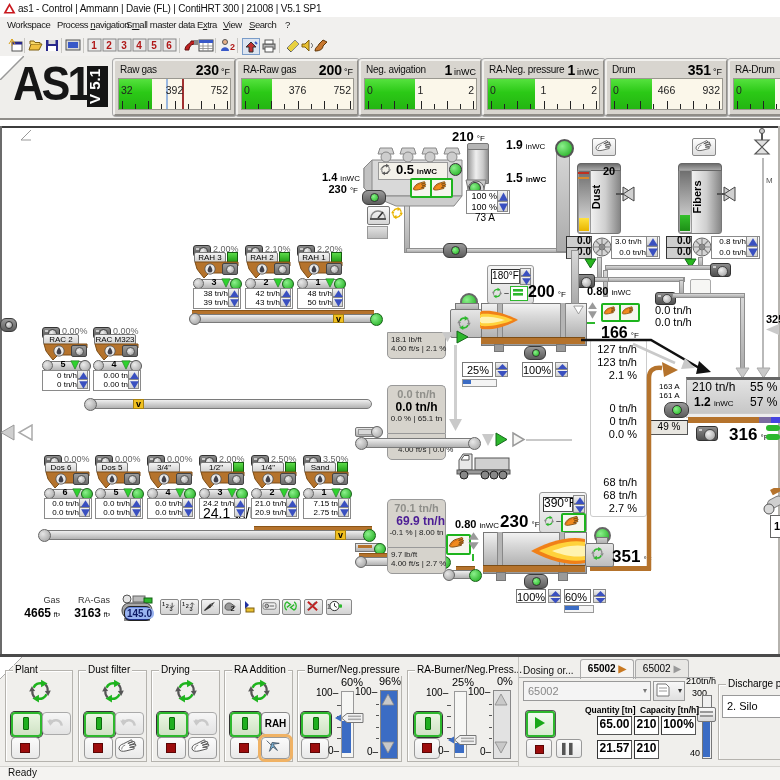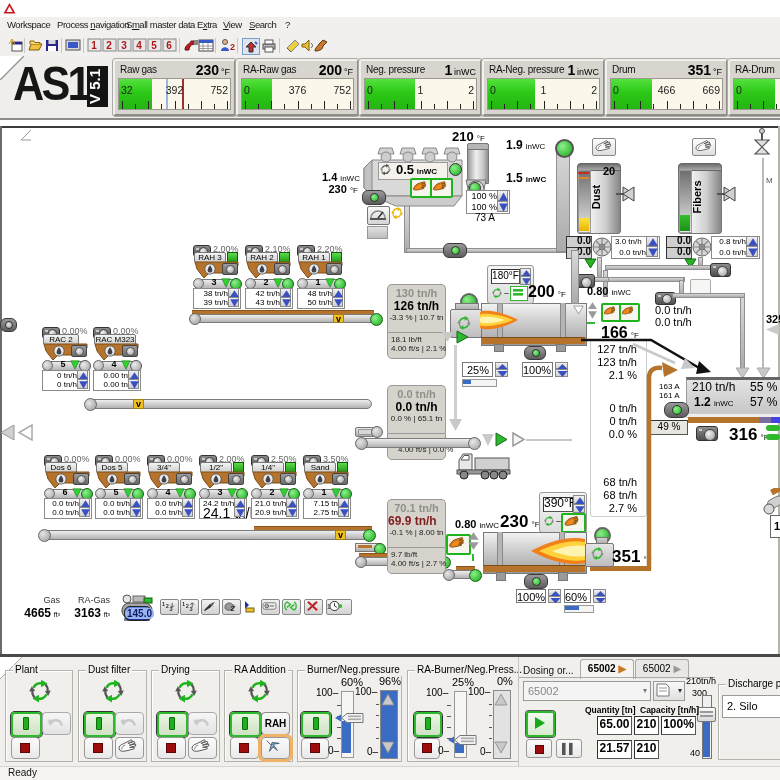--- a/index.html
+++ b/index.html
@@ -6,20 +6,21 @@
 .ab{position:absolute;}
 svg{display:block;}
 div{line-height:normal;}
 </style></head><body>
 <div id="root">
 <div class="ab" style="left:0px;top:0px;width:780px;height:17px;background:#fff;border-bottom:1px solid #e8e8e8;"></div>
 <svg class="ab" style="left:3px;top:2px" width="13" height="13" viewBox="0 0 13 13">
       <path d="M6.5 1 L12.5 11.5 L0.5 11.5 Z" fill="#c9181e"></path>
       <path d="M6.5 4.2 L9.6 10 L3.4 10 Z" fill="#fff"></path>
     </svg>
+<div class="ab" style="left:18px;top:4px;font-size:10px;font-weight:400;color:#111;text-align:left;white-space:nowrap;line-height:1.05;letter-spacing:-0.2px;">as1 - Control | Ammann | Davie (FL) | ContiHRT 300 | 21008 | V5.1 SP1</div>
 <div class="ab" style="left:0px;top:17px;width:780px;height:15px;background:#f1f0ee;border-bottom:1px solid #e0dfdc;"></div>
 <div class="ab" style="left:7px;top:20px;font-size:9.5px;font-weight:400;color:#1a1a1a;text-align:left;white-space:nowrap;line-height:1.05;letter-spacing:-0.45px;">Workspace</div>
 <div class="ab" style="left:57px;top:20px;font-size:9.5px;font-weight:400;color:#1a1a1a;text-align:left;white-space:nowrap;line-height:1.05;letter-spacing:-0.45px;">Process <u>n</u>avigation</div>
 <div class="ab" style="left:126px;top:20px;font-size:9.5px;font-weight:400;color:#1a1a1a;text-align:left;white-space:nowrap;line-height:1.05;letter-spacing:-0.45px;">S<u>m</u>all master data</div>
 <div class="ab" style="left:197px;top:20px;font-size:9.5px;font-weight:400;color:#1a1a1a;text-align:left;white-space:nowrap;line-height:1.05;letter-spacing:-0.45px;">E<u>x</u>tra</div>
 <div class="ab" style="left:223px;top:20px;font-size:9.5px;font-weight:400;color:#1a1a1a;text-align:left;white-space:nowrap;line-height:1.05;letter-spacing:-0.45px;"><u>V</u>iew</div>
 <div class="ab" style="left:249px;top:20px;font-size:9.5px;font-weight:400;color:#1a1a1a;text-align:left;white-space:nowrap;line-height:1.05;letter-spacing:-0.45px;"><u>S</u>earch</div>
 <div class="ab" style="left:285px;top:20px;font-size:9.5px;font-weight:400;color:#1a1a1a;text-align:left;white-space:nowrap;line-height:1.05;letter-spacing:-0.45px;">?</div>
 <div class="ab" style="left:0px;top:32px;width:780px;height:24px;background:#f1f0ee;border-bottom:1px solid #d8d7d3;"></div>
 <div class="ab" style="left:8px;top:38px;width:16px;height:15px;">
@@ -188,21 +189,21 @@
         <div style="position:absolute;left:73.75%;bottom:0;width:1px;height:8px;background:#222;"></div>
         <div style="position:absolute;left:85.625%;bottom:0;width:1px;height:5px;background:#222;"></div>
         <div style="position:absolute;left:97.5%;bottom:0;width:1px;height:8px;background:#222;"></div>
         <div style="position:absolute;left:2px;top:5px;font-size:10.5px;color:#222;">0</div>
         <div style="position:absolute;left:0;right:0;top:5px;text-align:center;font-size:10.5px;color:#222;">376</div>
         <div style="position:absolute;right:2px;top:5px;font-size:10.5px;color:#222;">752</div>
       </div>
     </div>
 <div class="ab" style="left:359px;top:59px;width:119px;height:53px;background:#d8d5cf;border:2px solid;border-color:#f2f1ee #8f8d88 #8f8d88 #f2f1ee;border-radius:3px;box-shadow:0 0 0 1px #aaa;">
       <div style="position:absolute;left:2px;top:1px;right:2px;height:15px;">
-        <span style="font-size:10px;letter-spacing:-0.3px;color:#111;position:absolute;left:3px;top:2px;white-space:nowrap;">Neg. pressure</span>
+        <span style="font-size:10px;letter-spacing:-0.3px;color:#111;position:absolute;left:3px;top:2px;white-space:nowrap;">Neg. avigation</span>
         <span style="position:absolute;right:2px;top:0px;font-size:14px;font-weight:700;">1<span style="font-size:9px;font-weight:400;"> inWC</span></span>
       </div>
       <div style="position:absolute;left:3px;top:17px;width:111px;height:30px;background:#fbf7ea;border:1px solid #9a9890;">
         <div style="position:absolute;left:0;top:0;width:45%;height:100%;background:linear-gradient(#55e23e,#2bc916 45%,#24b512);"></div>
         <div style="position:absolute;left:2.5%;bottom:0;width:1px;height:8px;background:#222;"></div>
         <div style="position:absolute;left:14.375%;bottom:0;width:1px;height:5px;background:#222;"></div>
         <div style="position:absolute;left:26.25%;bottom:0;width:1px;height:8px;background:#222;"></div>
         <div style="position:absolute;left:38.125%;bottom:0;width:1px;height:5px;background:#222;"></div>
         <div style="position:absolute;left:50.0%;bottom:0;width:1px;height:8px;background:#222;"></div>
         <div style="position:absolute;left:61.875%;bottom:0;width:1px;height:5px;background:#222;"></div>
@@ -246,21 +247,21 @@
         <div style="position:absolute;left:14.375%;bottom:0;width:1px;height:5px;background:#222;"></div>
         <div style="position:absolute;left:26.25%;bottom:0;width:1px;height:8px;background:#222;"></div>
         <div style="position:absolute;left:38.125%;bottom:0;width:1px;height:5px;background:#222;"></div>
         <div style="position:absolute;left:50.0%;bottom:0;width:1px;height:8px;background:#222;"></div>
         <div style="position:absolute;left:61.875%;bottom:0;width:1px;height:5px;background:#222;"></div>
         <div style="position:absolute;left:73.75%;bottom:0;width:1px;height:8px;background:#222;"></div>
         <div style="position:absolute;left:85.625%;bottom:0;width:1px;height:5px;background:#222;"></div>
         <div style="position:absolute;left:97.5%;bottom:0;width:1px;height:8px;background:#222;"></div>
         <div style="position:absolute;left:2px;top:5px;font-size:10.5px;color:#222;">0</div>
         <div style="position:absolute;left:0;right:0;top:5px;text-align:center;font-size:10.5px;color:#222;">466</div>
-        <div style="position:absolute;right:2px;top:5px;font-size:10.5px;color:#222;">669</div>
+        <div style="position:absolute;right:2px;top:5px;font-size:10.5px;color:#222;">932</div>
       </div>
     </div>
 <div class="ab" style="left:728px;top:59px;width:119px;height:53px;background:#d8d5cf;border:2px solid;border-color:#f2f1ee #8f8d88 #8f8d88 #f2f1ee;border-radius:3px;box-shadow:0 0 0 1px #aaa;">
       <div style="position:absolute;left:2px;top:1px;right:2px;height:15px;">
         <span style="font-size:10px;letter-spacing:-0.3px;color:#111;position:absolute;left:3px;top:2px;white-space:nowrap;">RA-Drum</span>
       </div>
       <div style="position:absolute;left:3px;top:17px;width:111px;height:30px;background:#fbf7ea;border:1px solid #9a9890;">
         <div style="position:absolute;left:0;top:0;width:37%;height:100%;background:linear-gradient(#55e23e,#2bc916 45%,#24b512);"></div>
         <div style="position:absolute;left:2.5%;bottom:0;width:1px;height:8px;background:#222;"></div>
         <div style="position:absolute;left:14.375%;bottom:0;width:1px;height:5px;background:#222;"></div>
@@ -941,25 +942,20 @@
     </svg>
 <svg class="ab" style="left:756px;top:367px" width="15" height="12" viewBox="0 0 15 12">
       <polygon points="1,1 14,1 7.5,11" fill="#c9c9c9" stroke="#aaa"></polygon>
     </svg>
 <div class="ab" style="left:655px;top:305px;font-size:11px;font-weight:400;color:#000;text-align:left;white-space:nowrap;line-height:1.05;">0.0 tn/h</div>
 <div class="ab" style="left:655px;top:317px;font-size:11px;font-weight:400;color:#000;text-align:left;white-space:nowrap;line-height:1.05;">0.0 tn/h</div>
 <div class="ab" style="left:766px;top:314px;font-size:11px;font-weight:700;color:#000;text-align:left;white-space:nowrap;line-height:1.05;">325</div>
 <svg class="ab" style="left:764px;top:323px" width="16" height="13" viewBox="0 0 16 13">
       <polygon points="15,1 15,12 2,6.5" fill="#c9c9c9"></polygon>
     </svg>
-<div class="ab" style="left:387px;top:284px;width:57px;height:47px;background:#d6d3cc;border:1px solid #999;border-radius:5px 5px 0 0;border-bottom:none;">
-      <div style="font-size:11px;font-weight:700;color:#8f8f8a;text-align:center;margin-top:2px;white-space:nowrap;">130 tn/h</div>
-      <div style="font-size:12px;font-weight:700;color:#000;text-align:center;white-space:nowrap;">126 tn/h</div>
-      <div style="font-size:8px;color:#222;text-align:center;white-space:nowrap;">-3.3 % | 10.7 tn</div>
-    </div>
     <div class="ab" style="left:387px;top:332px;width:57px;height:25px;background:#d6d3cc;border:1px solid #999;border-radius:0 0 5px 5px;">
       <div style="font-size:8px;color:#222;margin-left:3px;margin-top:2px;white-space:nowrap;">18.1 lb/ft</div>
       <div style="font-size:8px;color:#222;margin-left:3px;white-space:nowrap;">4.00 ft/s | 2.1 %</div>
     </div>
 <div class="ab" style="left:460px;top:293px;width:14px;height:14px;border-radius:50%;background:radial-gradient(circle at 35% 35%,#8cf08c,#17a817);border:2px solid #666;"></div>
 <div class="ab" style="left:455px;top:303px;width:22px;height:8px;background:linear-gradient(#cfcfcf,#9f9f9f);border:1px solid #777;"></div>
 <div class="ab" style="left:450px;top:309px;width:30px;height:27px;background:linear-gradient(#e5e5e5,#bdbdbd);border:1px solid #777;border-radius:2px;"></div>
 <svg class="ab" style="left:456px;top:315px" width="16" height="16" viewBox="0 0 24 24">
       <path d="M6 9 A7 7 0 0 1 14 5" fill="none" stroke="#2db82d" stroke-width="2.4"></path>
       <polygon points="13,1.5 19,5 13,8.5" fill="#2db82d"></polygon>
@@ -1154,21 +1150,21 @@
     </div>
 <div class="ab" style="left:729px;top:426px;font-size:11px;font-weight:400;color:#000;text-align:left;white-space:nowrap;line-height:1.05;"><b style="font-size:17px">316</b> <span style="font-size:8px">°F</span></div>
 <div class="ab" style="left:766px;top:425px;width:14px;height:6px;background:#2db82d;border-radius:3px;"></div>
 <div class="ab" style="left:766px;top:434px;width:14px;height:6px;background:#2db82d;border-radius:3px;"></div>
 <svg class="ab" style="left:620px;top:358px;z-index:4" width="72" height="216" viewBox="0 0 72 216">
       <path d="M29 212 L29 20 C29 12 34 9 42 10" fill="none" stroke="#b5732c" stroke-width="4.5"></path>
       <polygon points="42,4 58,12 44,19" fill="#b5732c"></polygon>
     </svg>
 <div class="ab" style="left:387px;top:499px;width:57px;height:47px;background:#d6d3cc;border:1px solid #999;border-radius:5px 5px 0 0;border-bottom:none;">
       <div style="font-size:11px;font-weight:700;color:#8f8f8a;text-align:center;margin-top:2px;white-space:nowrap;">70.1 tn/h</div>
-      <div style="font-size:12px;font-weight:700;color:#7f1d1d;text-align:left;white-space:nowrap;">69.9 tn/h</div>
+      <div style="font-size:12px;font-weight:700;color:#4c1d95;text-align:right;white-space:nowrap;">69.9 tn/h</div>
       <div style="font-size:8px;color:#222;text-align:center;white-space:nowrap;">-0.1 % | 8.00 tn</div>
     </div>
     <div class="ab" style="left:387px;top:547px;width:57px;height:25px;background:#d6d3cc;border:1px solid #999;border-radius:0 0 5px 5px;">
       <div style="font-size:8px;color:#222;margin-left:3px;margin-top:2px;white-space:nowrap;">9.7 lb/ft</div>
       <div style="font-size:8px;color:#222;margin-left:3px;white-space:nowrap;">4.00 ft/s | 2.7 %</div>
     </div>
 <div class="ab" style="left:590px;top:566px;width:61px;height:5px;background:#b5732c;"></div>
 <div class="ab" style="left:455px;top:519px;font-size:11px;font-weight:400;color:#000;text-align:left;white-space:nowrap;line-height:1.05;"><b>0.80</b> <span style="font-size:8px">inWC</span></div>
 <div class="ab" style="left:446px;top:534px;width:21px;height:17px;background:#f6f6ee;border:2px solid #1db41d;border-radius:2px;">
       <svg width="17" height="13" viewBox="0 0 24 18">

